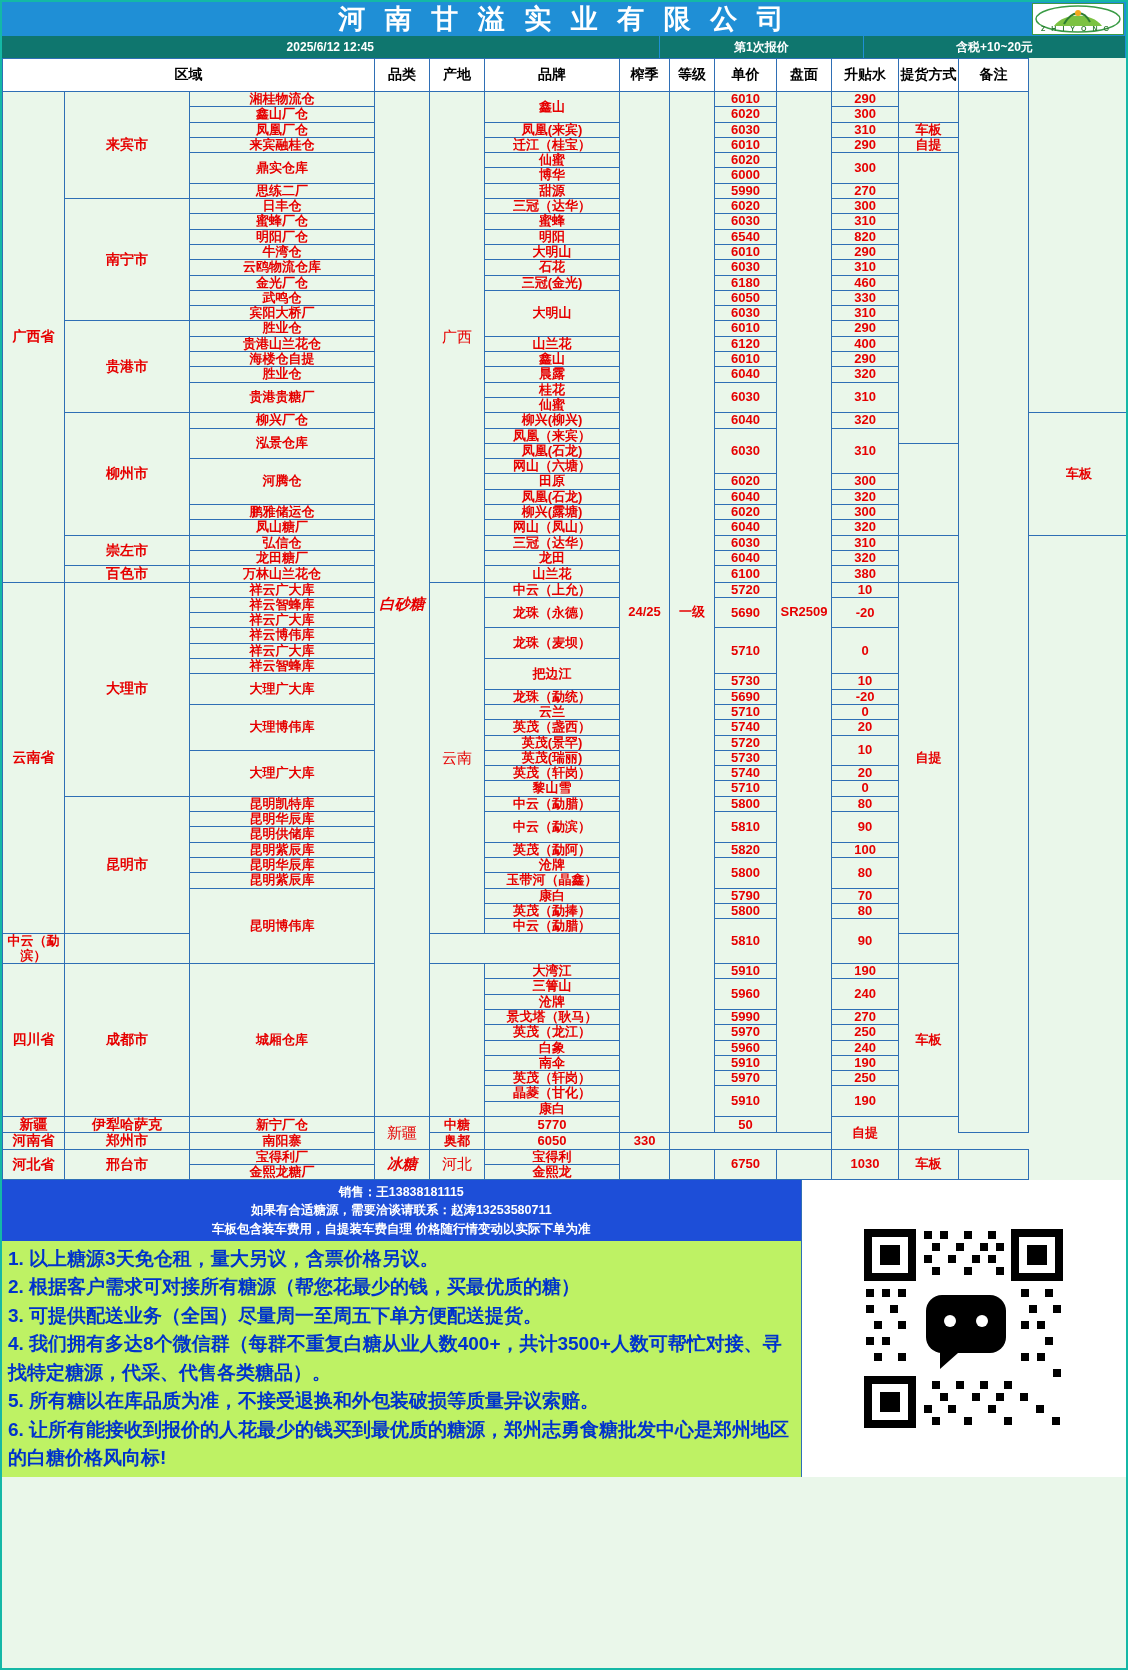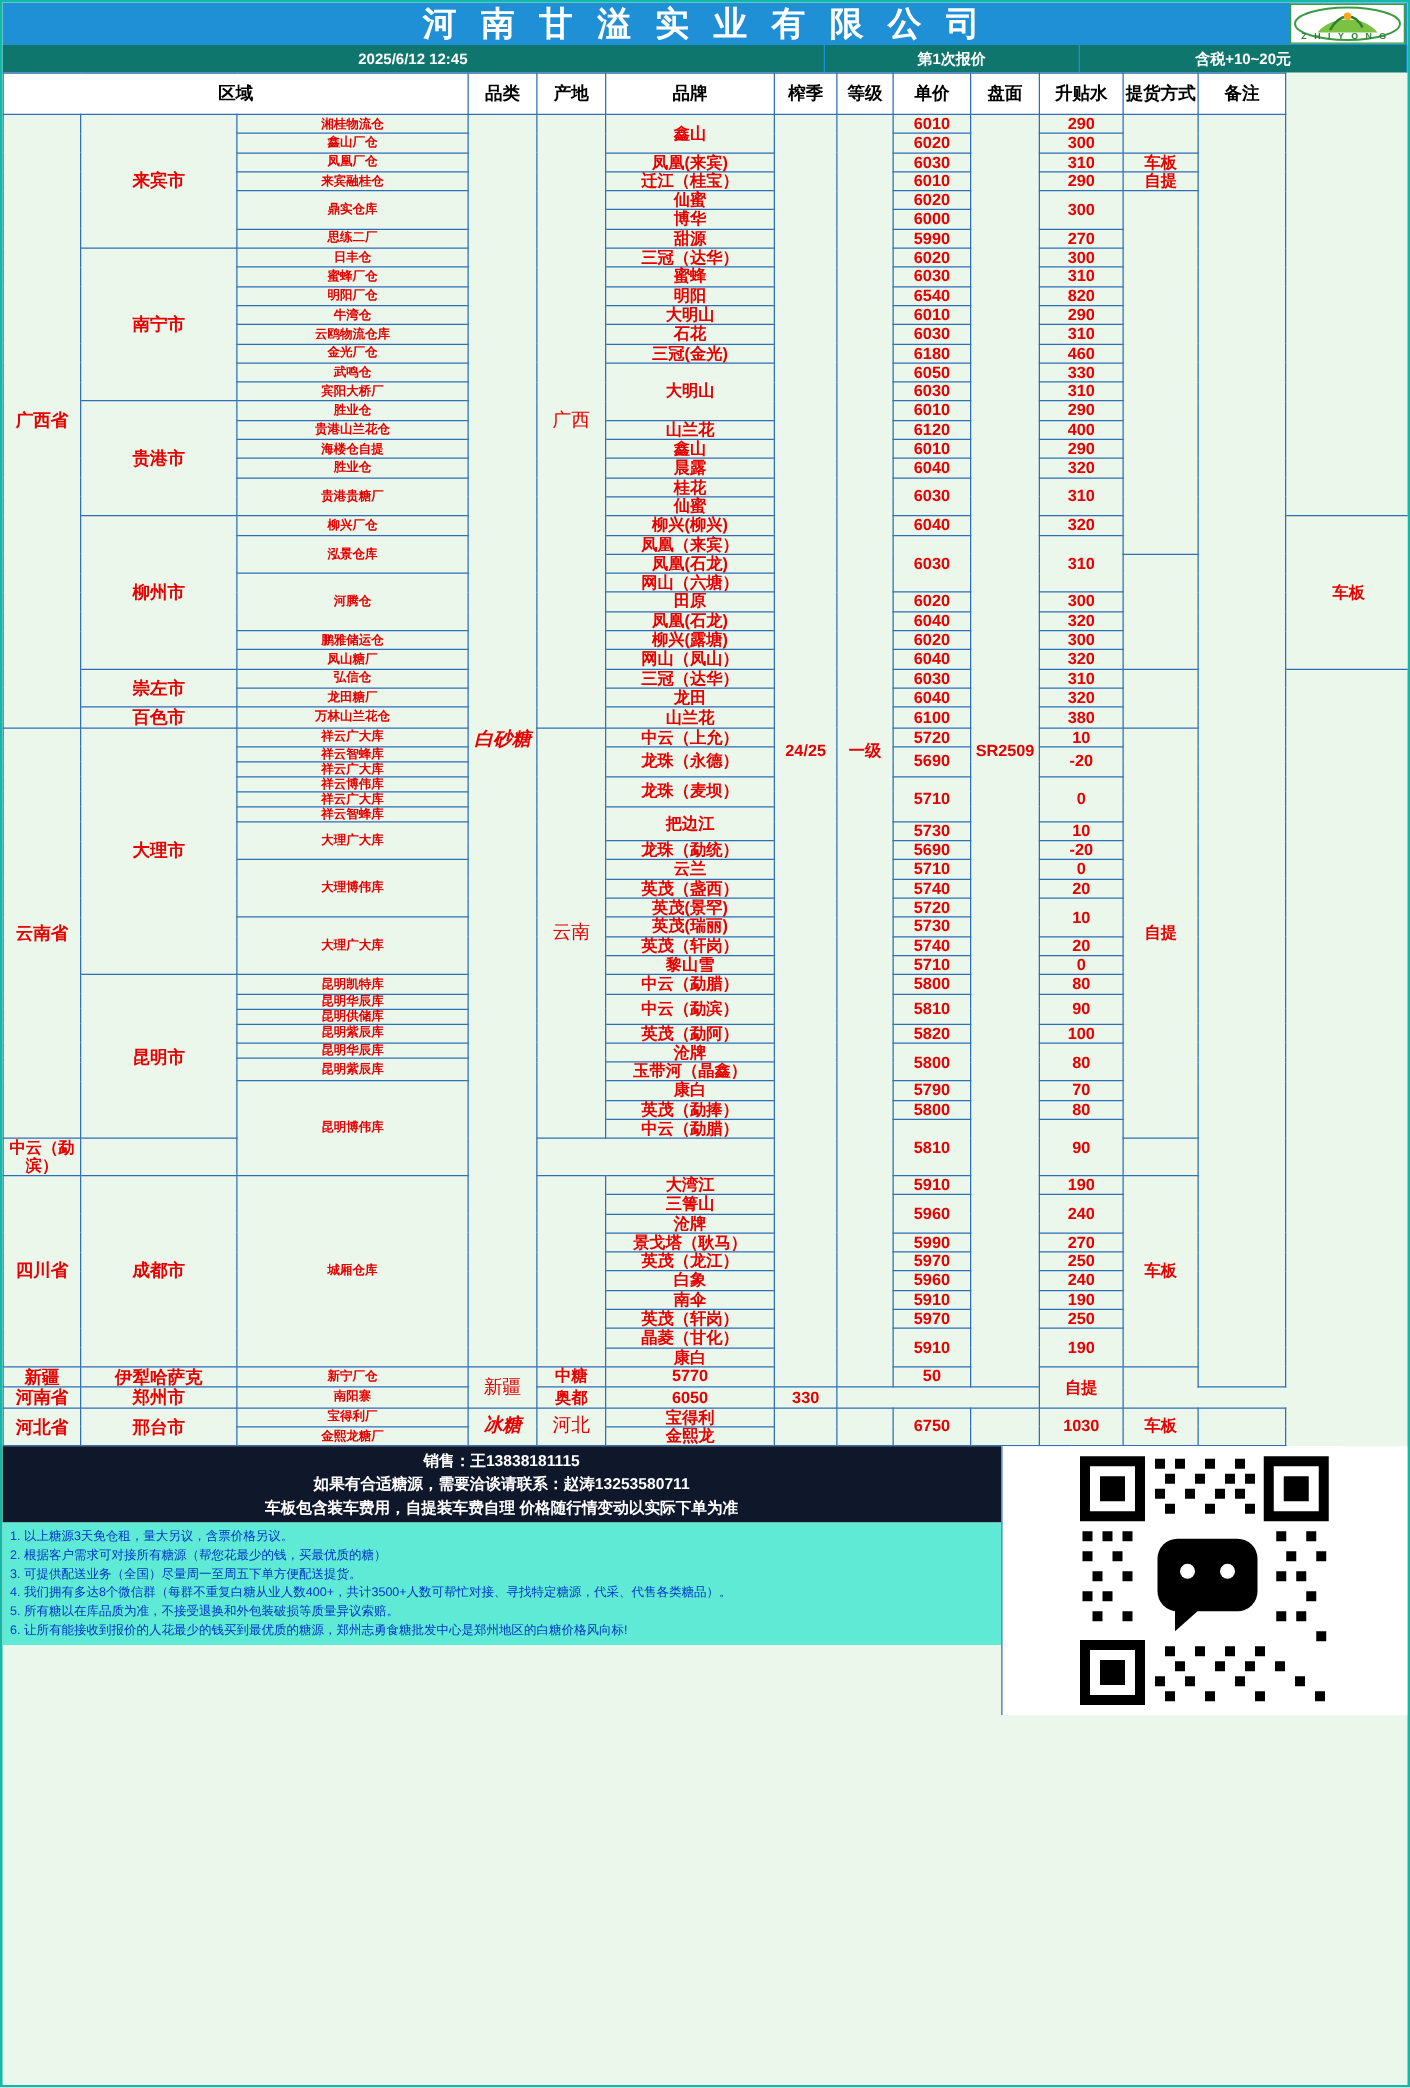--- a/index.html
+++ b/index.html
@@ -8,30 +8,30 @@
   .hdr{background:#1f8fd6;color:#fff;text-align:center;font-weight:bold;font-size:27px;letter-spacing:6px;height:34px;line-height:34px;position:relative;}
   .hdr .logo{position:absolute;right:2px;top:1px;width:92px;height:32px;background:#fff;border:1px solid #3a9b45;box-sizing:border-box;display:flex;align-items:center;justify-content:center;}
   .logo svg{display:block;}
   .subhdr{display:flex;height:22px;background:#0f766e;color:#fff;font-size:12px;font-weight:bold;}
   .subhdr div{display:flex;align-items:center;justify-content:center;border-right:1px solid #1f8fd6;box-sizing:border-box;}
   table{border-collapse:collapse;table-layout:fixed;width:1128px;}
   td,th{border:1px solid #2f6fb5;text-align:center;vertical-align:middle;font-size:12px;color:#e60000;background:#eaf7ea;padding:0;line-height:1.1;}
   th{background:#ffffff;color:#000;font-weight:bold;font-size:14px;height:32px;}
   .prov{font-weight:bold;font-size:14px;margin-left:35px;}
   .city{font-weight:bold;font-size:14px;}
-  .ware{font-weight:bold;font-size:10px;}
+  .ware{font-weight:bold;font-size:13px;}
   .brand{font-weight:bold;font-size:13px;}
   .kind{font-weight:bold;font-size:15px;font-style:italic;}
   .origin{font-weight:normal;font-size:15px;}
   .num{font-weight:bold;font-size:13px;}
-  .foot1{background:#0f172a;color:#fff;font-size:12.5px;text-align:center;line-height:1.45;padding:3px 0;font-weight:bold;}
+  .foot1{background:#1d4ed8;color:#fff;font-size:12.5px;text-align:center;line-height:1.45;padding:3px 0;font-weight:bold;}
   .foot-wrap{display:flex;}
   .foot-left{width:800px;box-sizing:border-box;}
   .foot-right{width:326px;box-sizing:border-box;background:#fff;display:flex;align-items:center;justify-content:center;border-left:1px solid #2f6fb5;}
-  .notes{background:#5eead4;color:#0033cc;font-size:10px;line-height:1.5;padding:4px 6px;font-weight:normal;}
+  .notes{background:#bef264;color:#0033cc;font-size:19px;line-height:1.5;padding:4px 6px;font-weight:bold;}
   .qr{width:215px;height:215px;position:relative;background:#fff;}
 </style>
 </head>
 <body>
 
 <div class="sheet">
 
   <div class="hdr">
     <span>河 南 甘 溢 实 业 有 限 公 司</span>
     <span class="logo">

